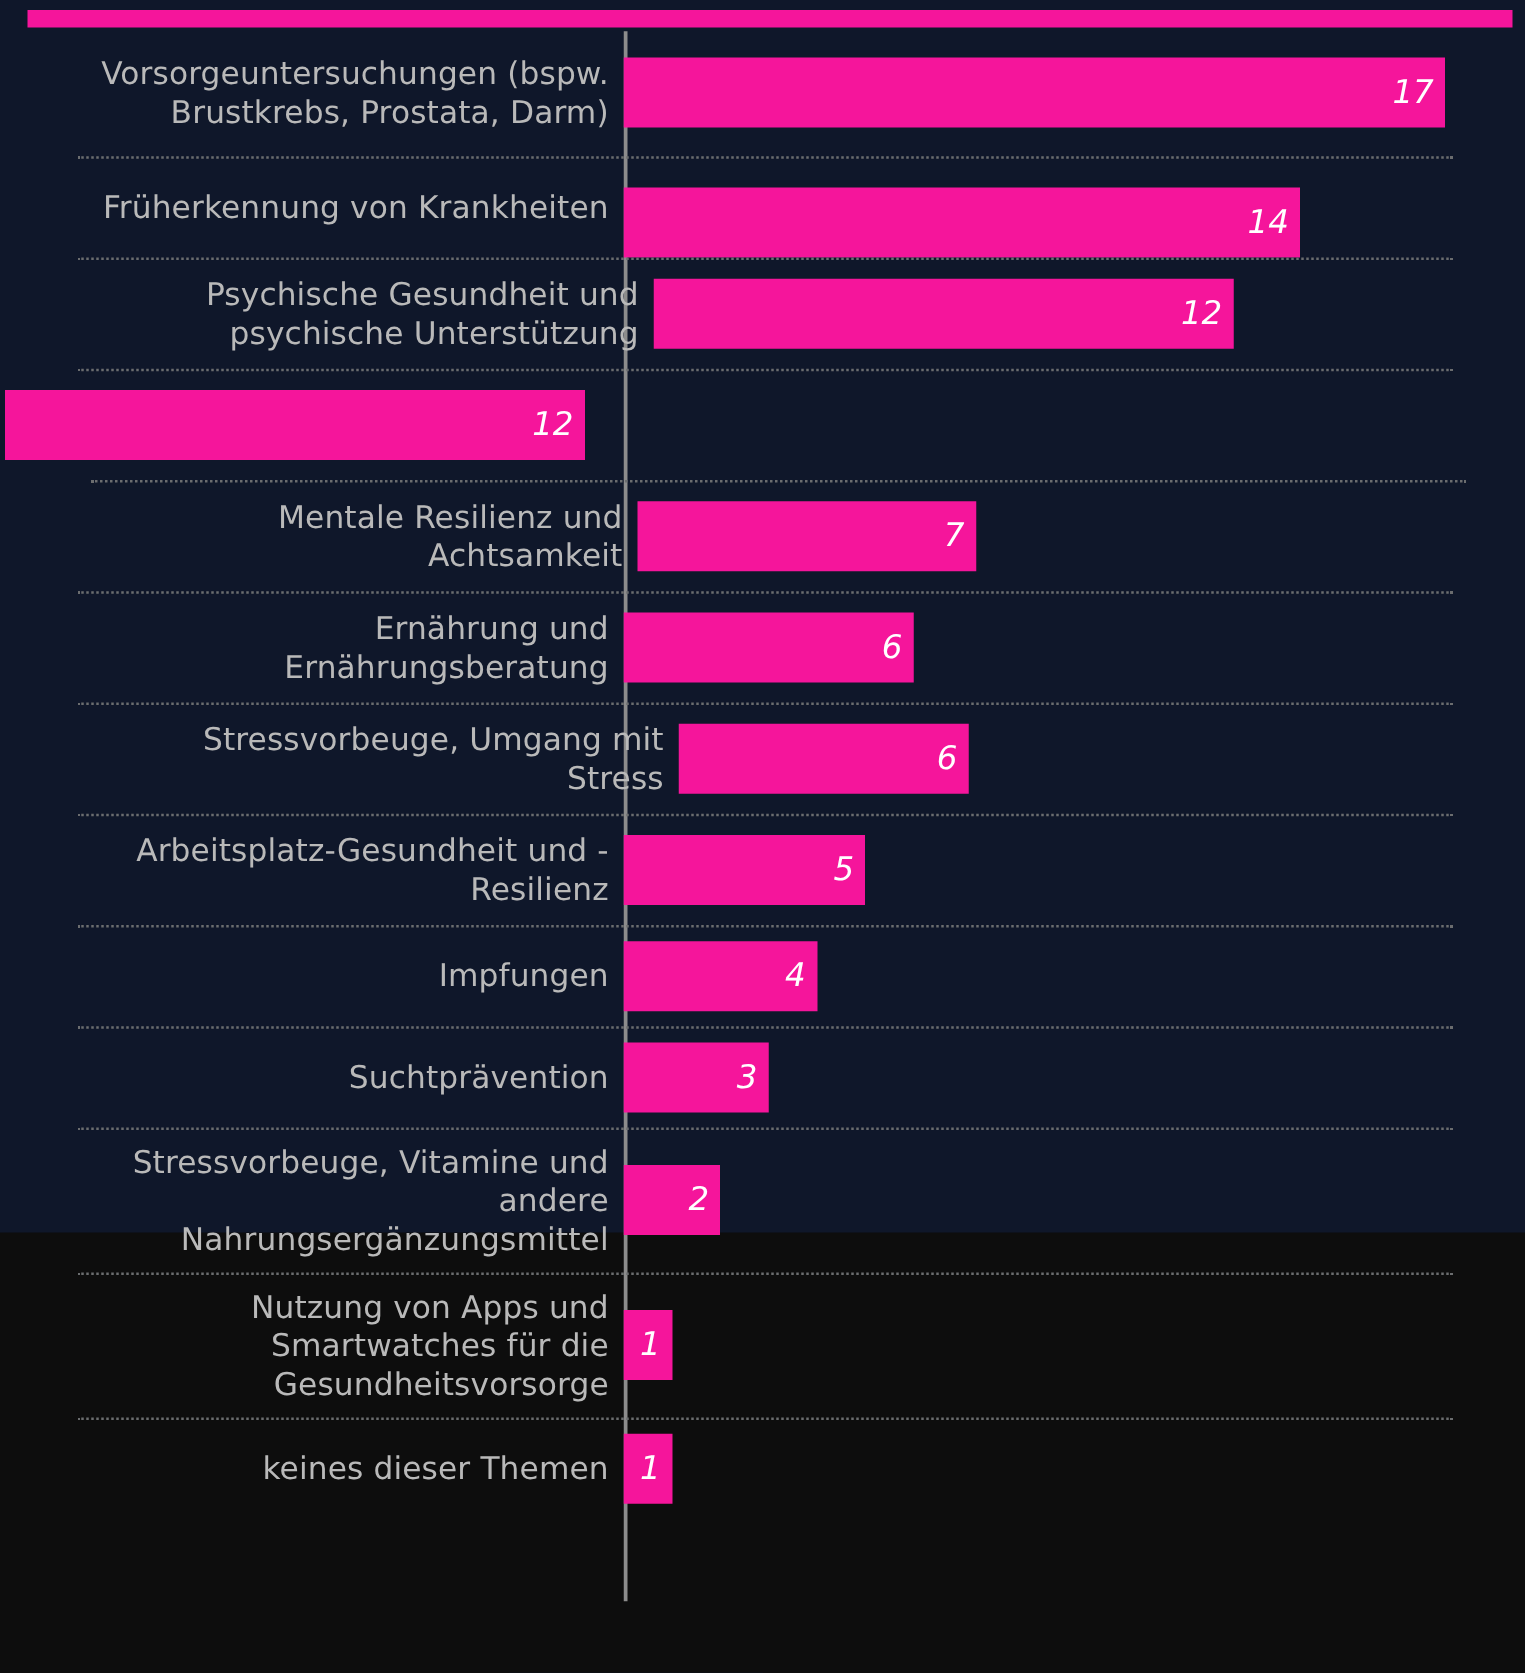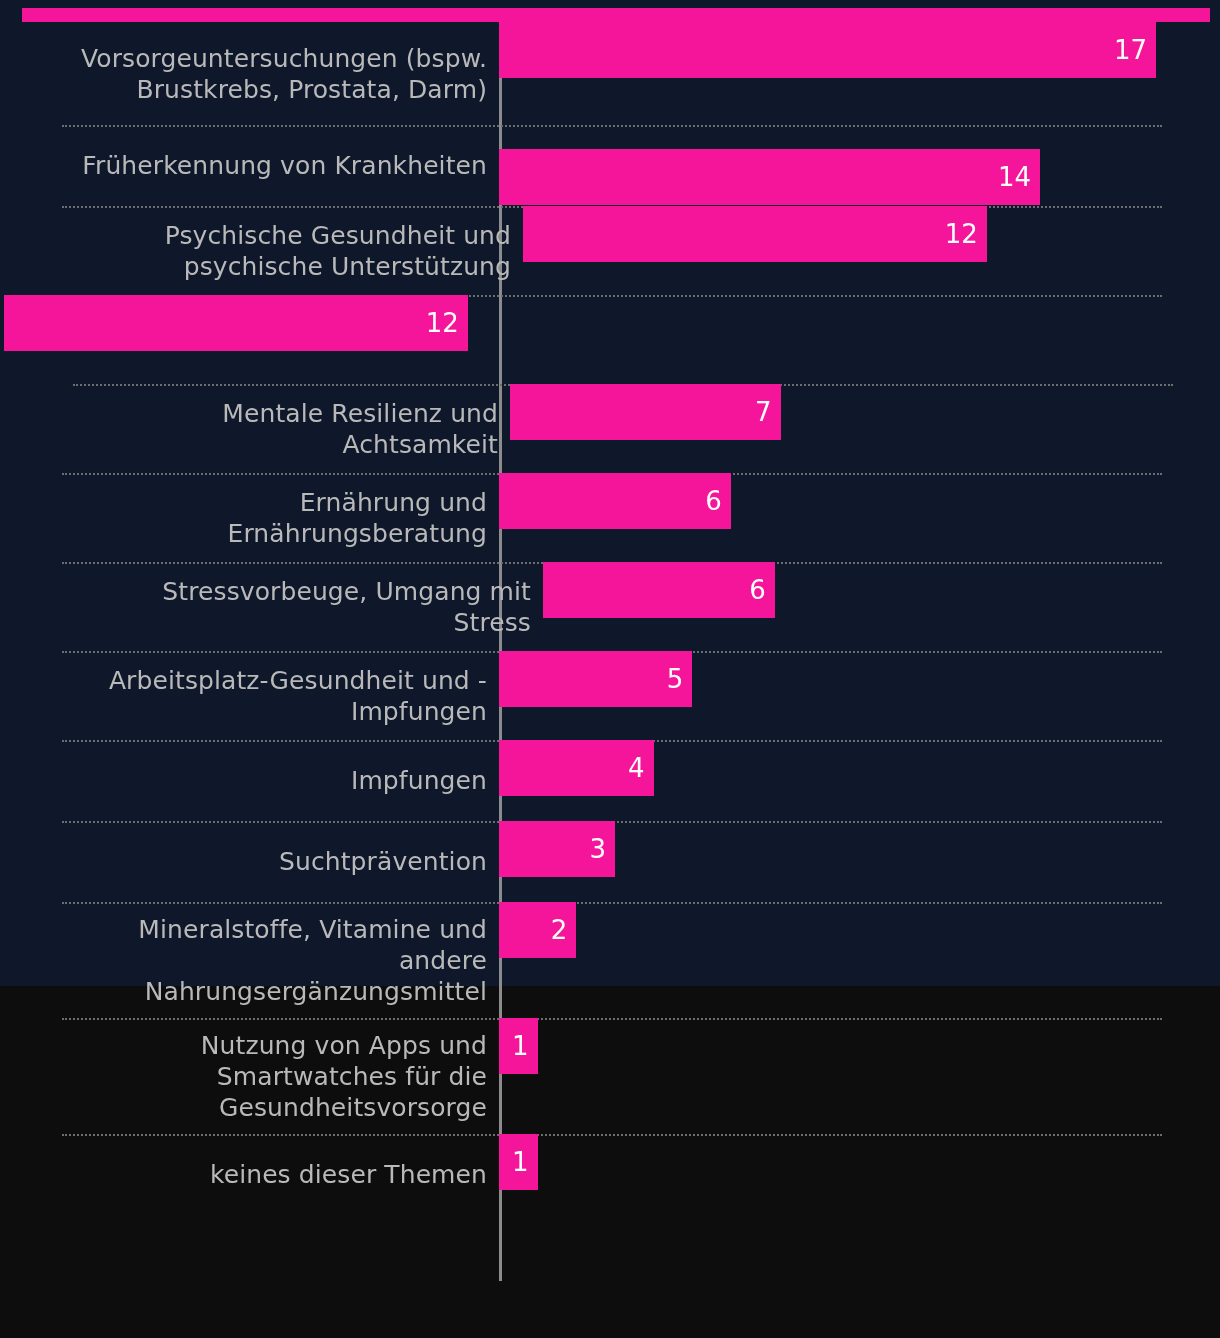--- a/index.html
+++ b/index.html
@@ -82,21 +82,22 @@
     line-height: 31px;
     letter-spacing: 0.1px;
     white-space: pre-line;
     font-weight: 400;
   }
   .bar-zone {
     position: relative;
     flex: 1 1 auto;
     height: 100%;
     display: flex;
-    align-items: flex-start;
+    align-items: center;
+    font-style: italic;
   }
   .bar {
     position: relative;
     margin-left: 4px;
     height: 56px;
     background: #f5159b;
     display: flex;
     align-items: center;
     justify-content: flex-end;
     box-sizing: border-box;
@@ -197,21 +198,21 @@
               <div class="bar" style="width: 231.9px;">
                 <span class="bar-value">6</span>
               </div>
             </div>
           </div>
         </div>
         <div class="row" style="height: 89px;">
           <div class="row-separator"></div>
           <div class="row-inner">
             <div class="cat-label">Arbeitsplatz-Gesundheit und -
-Impfungen</div>
+Resilienz</div>
             <div class="bar-zone">
               <div class="bar" style="width: 193.25px;">
                 <span class="bar-value">5</span>
               </div>
             </div>
           </div>
         </div>
         <div class="row" style="height: 81px;">
           <div class="row-separator"></div>
           <div class="row-inner">
@@ -230,21 +231,21 @@
             <div class="bar-zone">
               <div class="bar" style="width: 115.95px;">
                 <span class="bar-value">3</span>
               </div>
             </div>
           </div>
         </div>
         <div class="row" style="height: 116px;">
           <div class="row-separator"></div>
           <div class="row-inner">
-            <div class="cat-label">Mineralstoffe, Vitamine und
+            <div class="cat-label">Stressvorbeuge, Vitamine und
 andere
 Nahrungsergänzungsmittel</div>
             <div class="bar-zone">
               <div class="bar" style="width: 77.3px;">
                 <span class="bar-value">2</span>
               </div>
             </div>
           </div>
         </div>
         <div class="row" style="height: 116px;">

